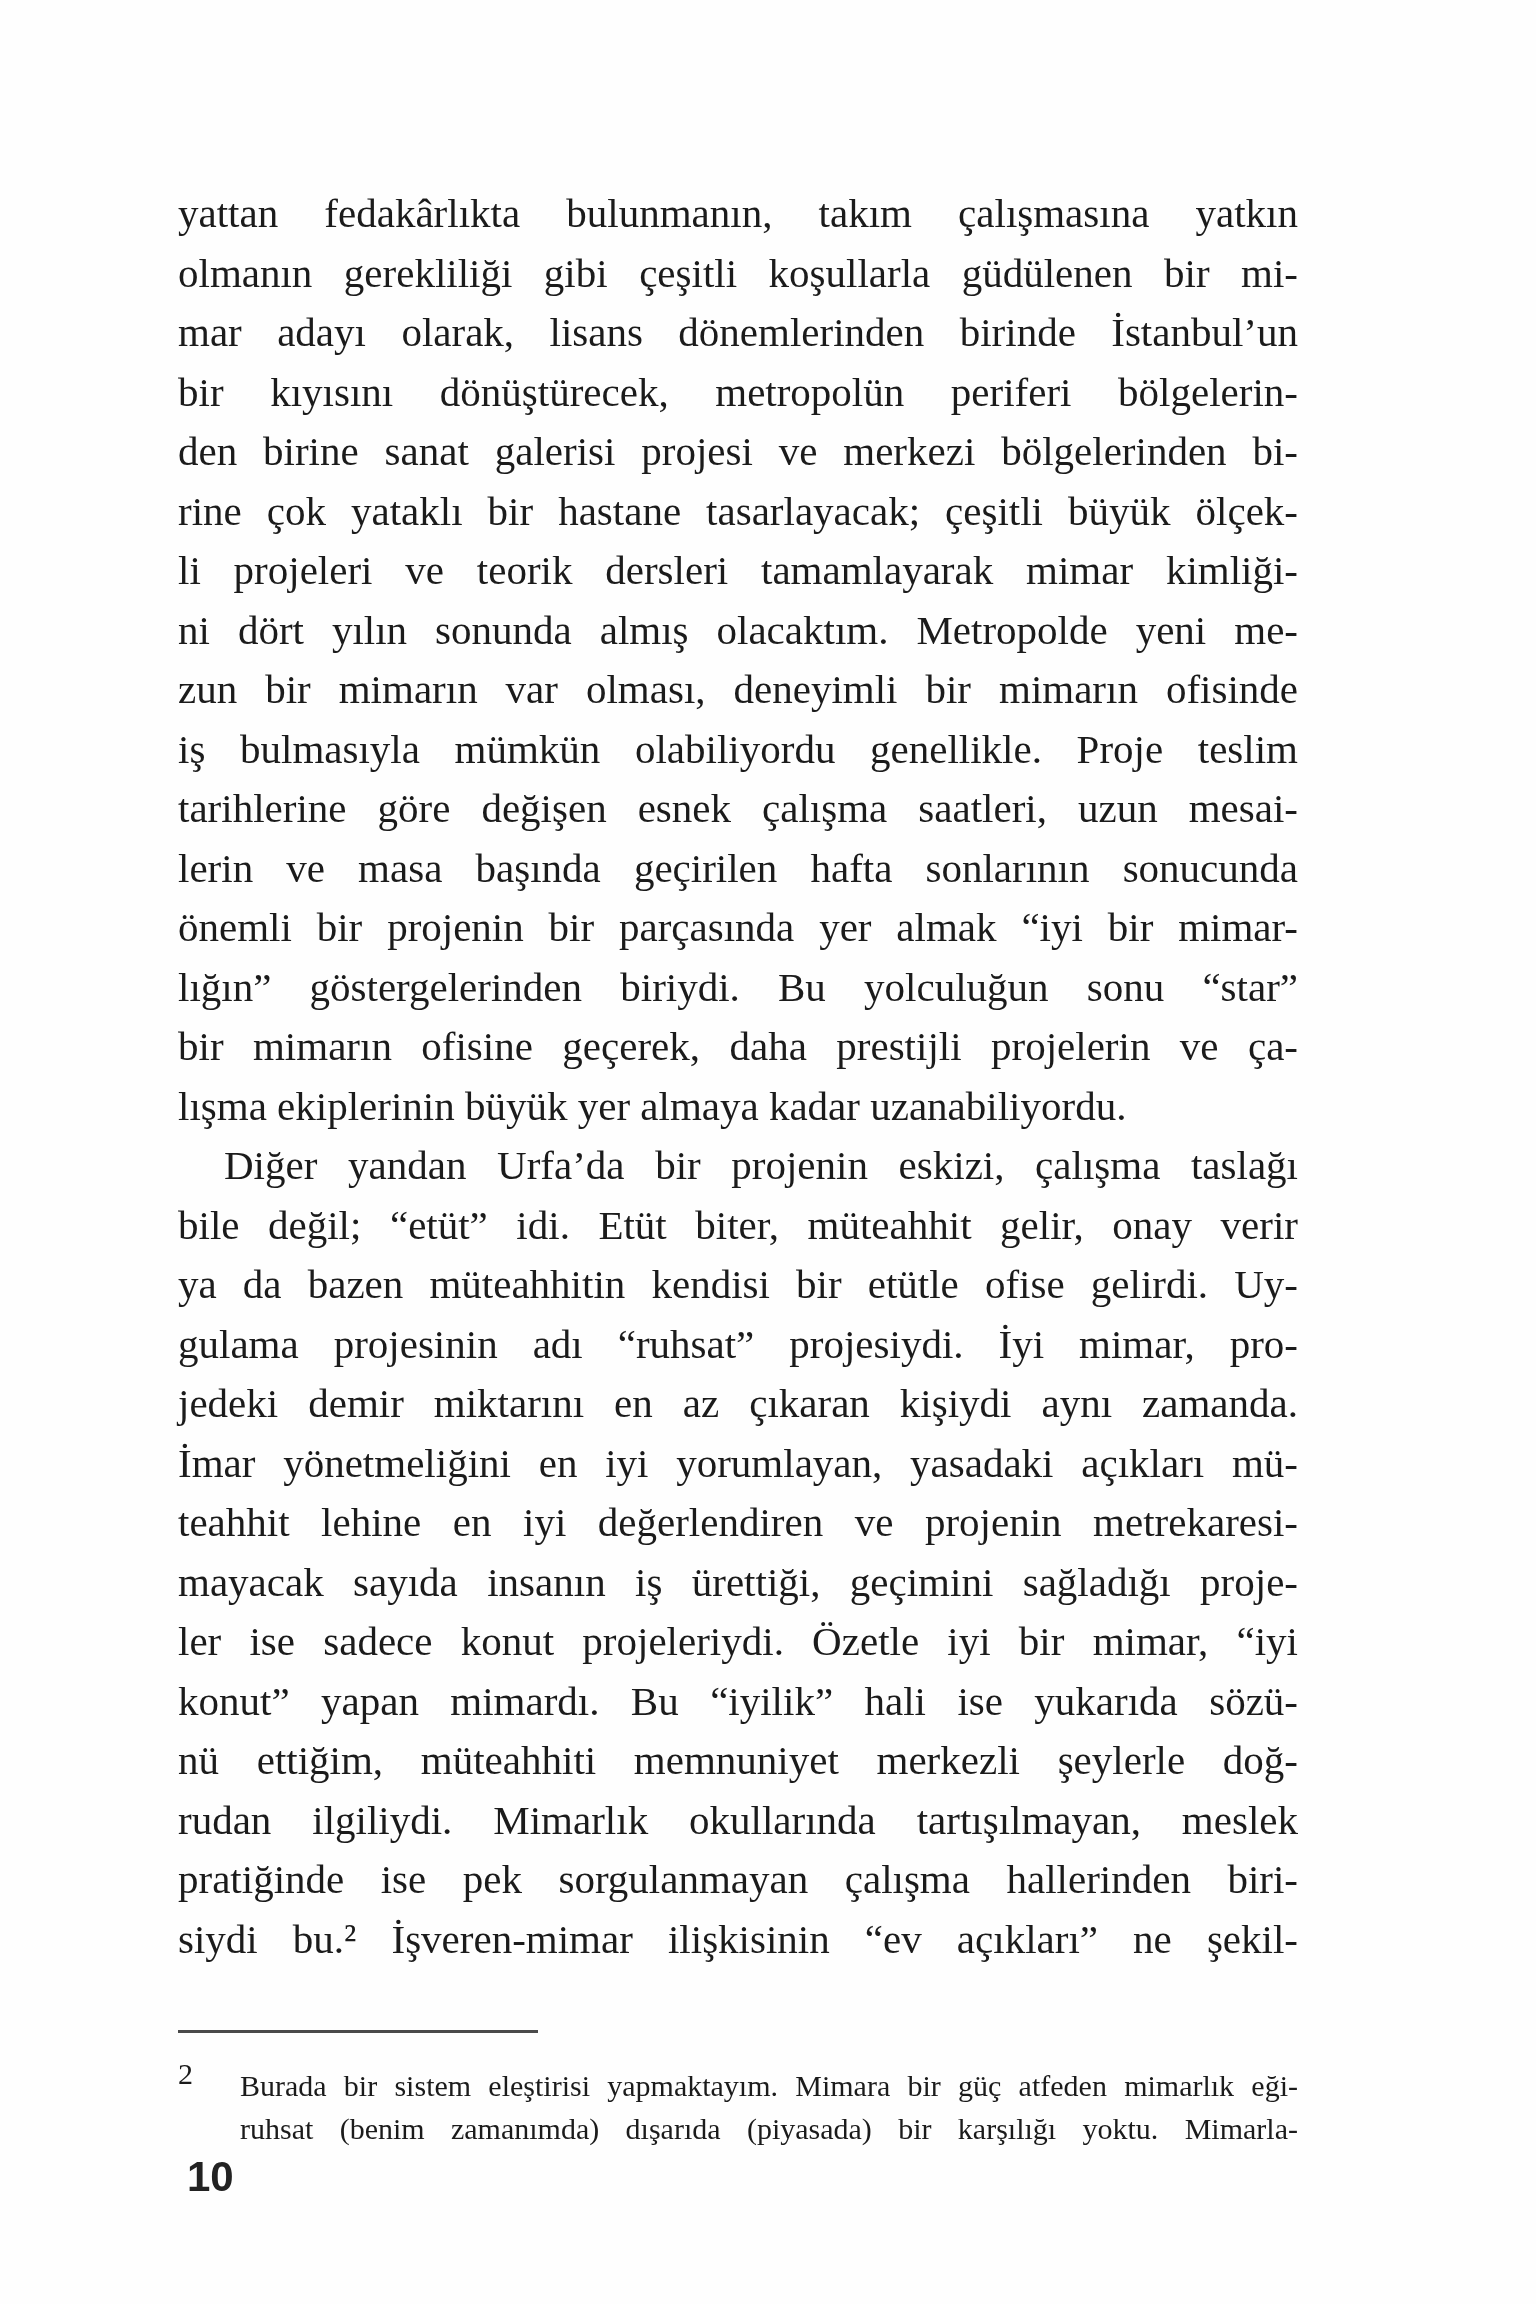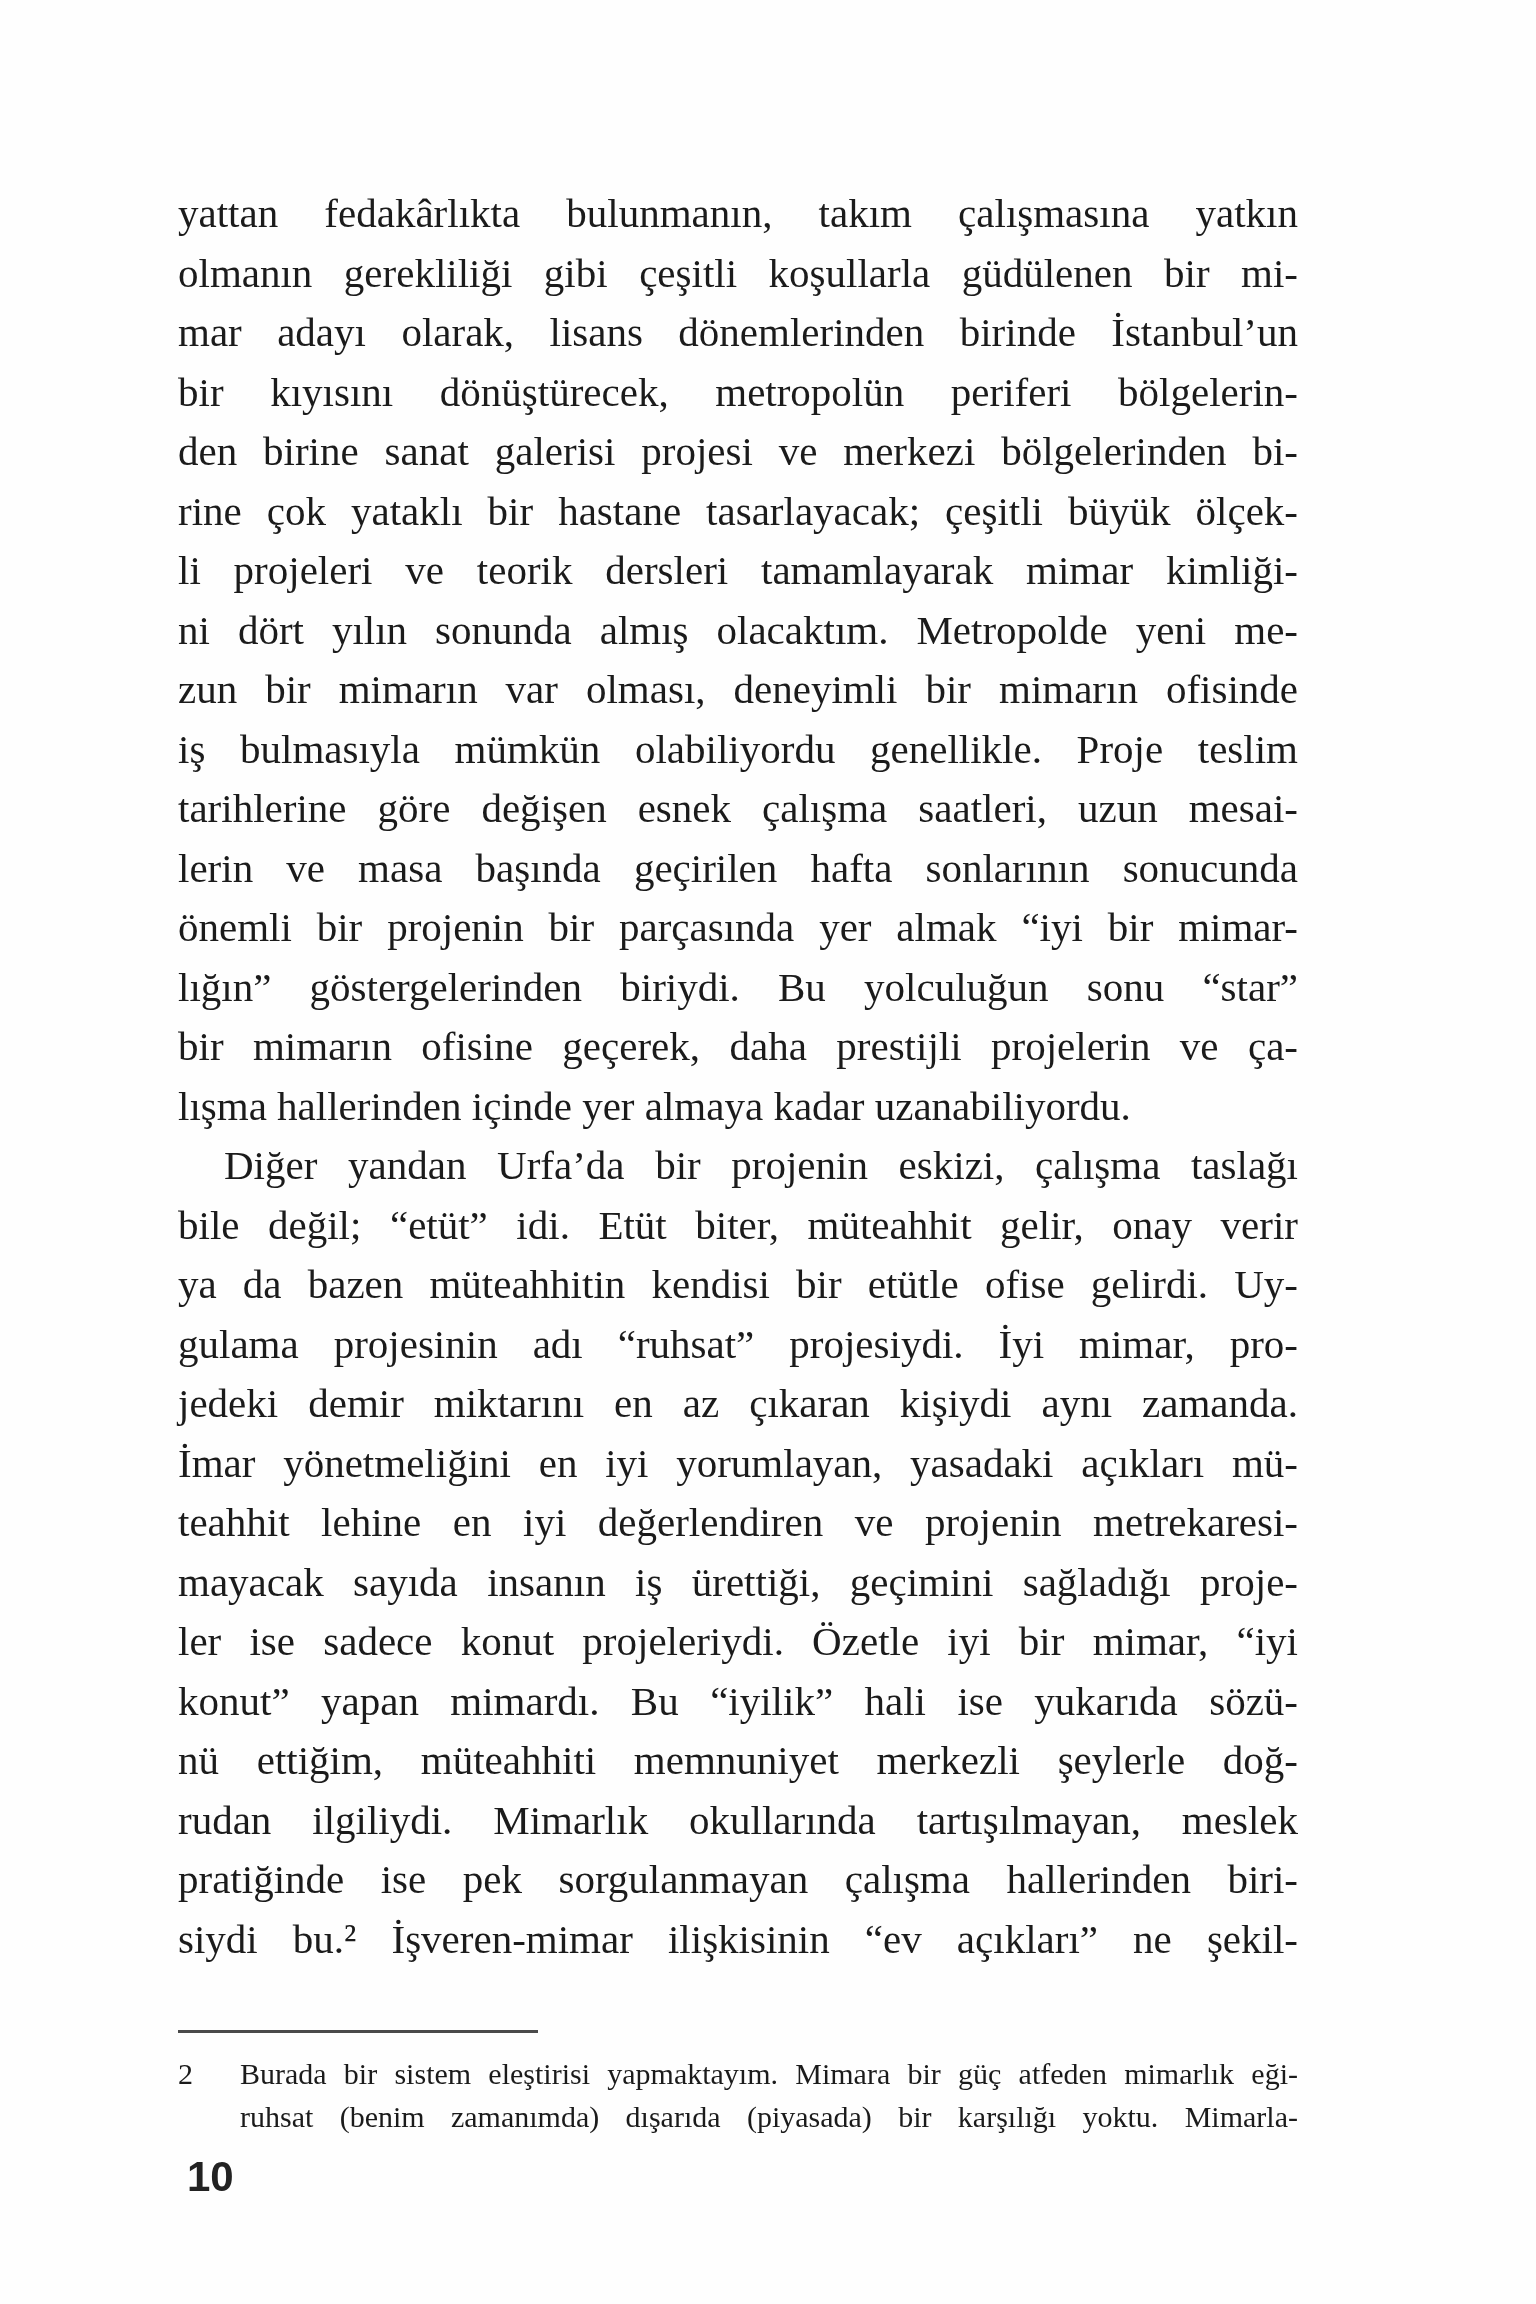--- a/index.html
+++ b/index.html
@@ -53,20 +53,21 @@
   }
   .fn-marker {
     flex: 0 0 62px;
     width: 62px;
     font-size: 30px;
     line-height: 43px;
   }
   .fn-text {
     flex: 1 1 auto;
     min-width: 0;
+    margin-top: 12px;
   }
   .fl {
     white-space: nowrap;
     text-align: justify;
     text-align-last: justify;
     font-size: 30px;
     line-height: 43px;
   }
   .page-number {
     position: absolute;
@@ -94,21 +95,21 @@
     <div class="bl">rine çok yataklı bir hastane tasarlayacak; çeşitli büyük ölçek-</div>
     <div class="bl">li projeleri ve teorik dersleri tamamlayarak mimar kimliği-</div>
     <div class="bl">ni dört yılın sonunda almış olacaktım. Metropolde yeni me-</div>
     <div class="bl">zun bir mimarın var olması, deneyimli bir mimarın ofisinde</div>
     <div class="bl">iş bulmasıyla mümkün olabiliyordu genellikle. Proje teslim</div>
     <div class="bl">tarihlerine göre değişen esnek çalışma saatleri, uzun mesai-</div>
     <div class="bl">lerin ve masa başında geçirilen hafta sonlarının sonucunda</div>
     <div class="bl">önemli bir projenin bir parçasında yer almak “iyi bir mimar-</div>
     <div class="bl">lığın” göstergelerinden biriydi. Bu yolculuğun sonu “star”</div>
     <div class="bl">bir mimarın ofisine geçerek, daha prestijli projelerin ve ça-</div>
-    <div class="bl para-end">lışma hallerinden içinde yer almaya kadar uzanabiliyordu.</div>
+    <div class="bl para-end">lışma ekiplerinin büyük yer almaya kadar uzanabiliyordu.</div>
     <div class="bl indent">Diğer yandan Urfa’da bir projenin eskizi, çalışma taslağı</div>
     <div class="bl">bile değil; “etüt” idi. Etüt biter, müteahhit gelir, onay verir</div>
     <div class="bl">ya da bazen müteahhitin kendisi bir etütle ofise gelirdi. Uy-</div>
     <div class="bl">gulama projesinin adı “ruhsat” projesiydi. İyi mimar, pro-</div>
     <div class="bl">jedeki demir miktarını en az çıkaran kişiydi aynı zamanda.</div>
     <div class="bl">İmar yönetmeliğini en iyi yorumlayan, yasadaki açıkları mü-</div>
     <div class="bl">teahhit lehine en iyi değerlendiren ve projenin metrekaresi-</div>
     <div class="bl">mayacak sayıda insanın iş ürettiği, geçimini sağladığı proje-</div>
     <div class="bl">ler ise sadece konut projeleriydi. Özetle iyi bir mimar, “iyi</div>
     <div class="bl">konut” yapan mimardı. Bu “iyilik” hali ise yukarıda sözü-</div>

